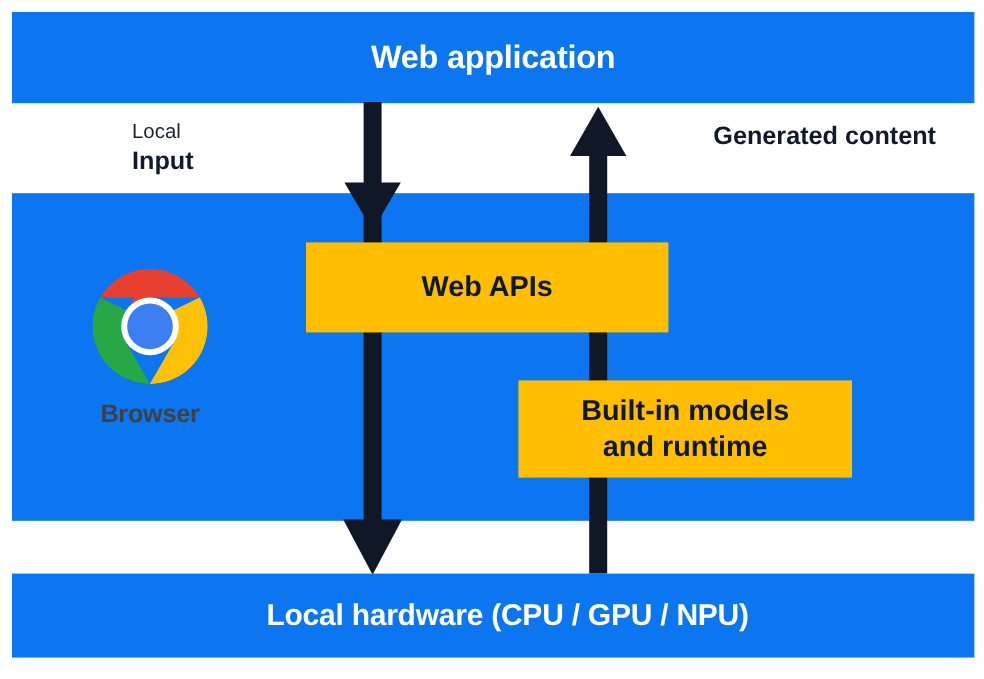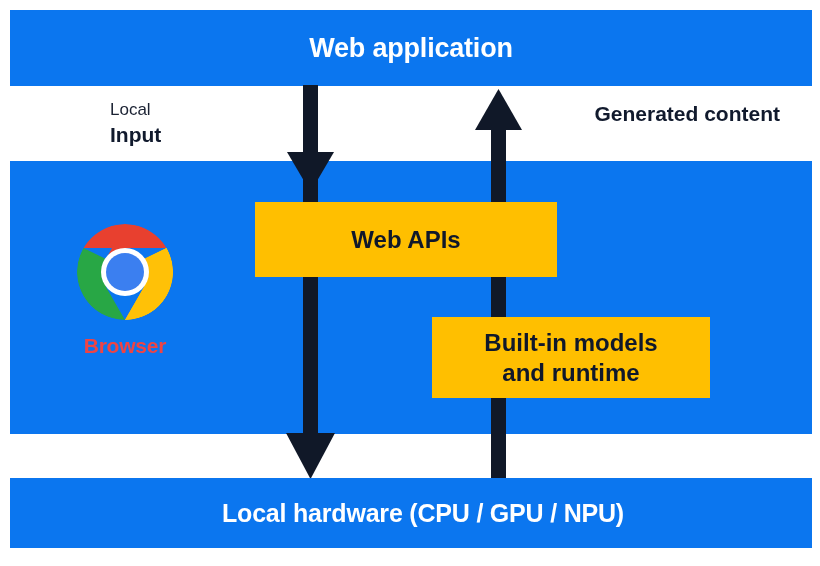--- a/index.html
+++ b/index.html
@@ -110,21 +110,21 @@
     top: 222px;
     width: 140px;
     text-align: center;
   }
   #chrome-logo {
     display: block;
     margin: 0 auto;
   }
   #browser-label {
     margin-top: 12px;
-    color: #ef4444;
+    color: #404040;
     font-size: 21px;
     font-weight: bold;
     letter-spacing: -0.2px;
   }
 
   
   .yellow-box {
     position: absolute;
     background: #ffbf00;
     color: #10182b;

